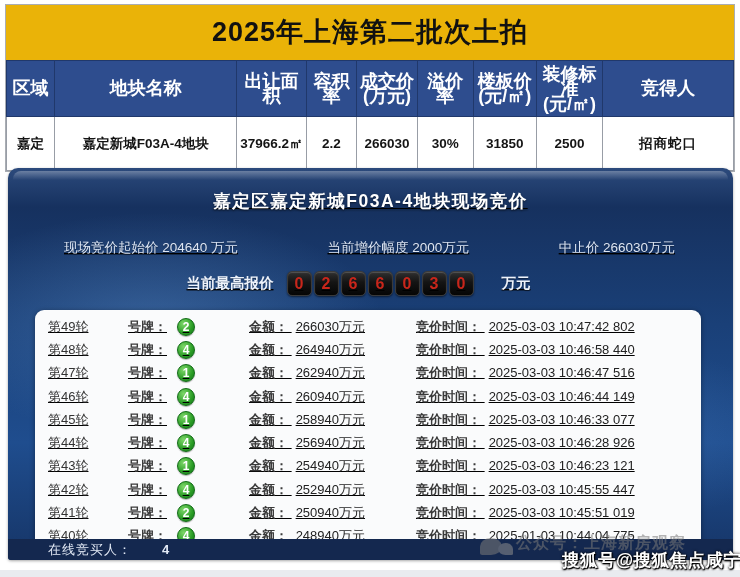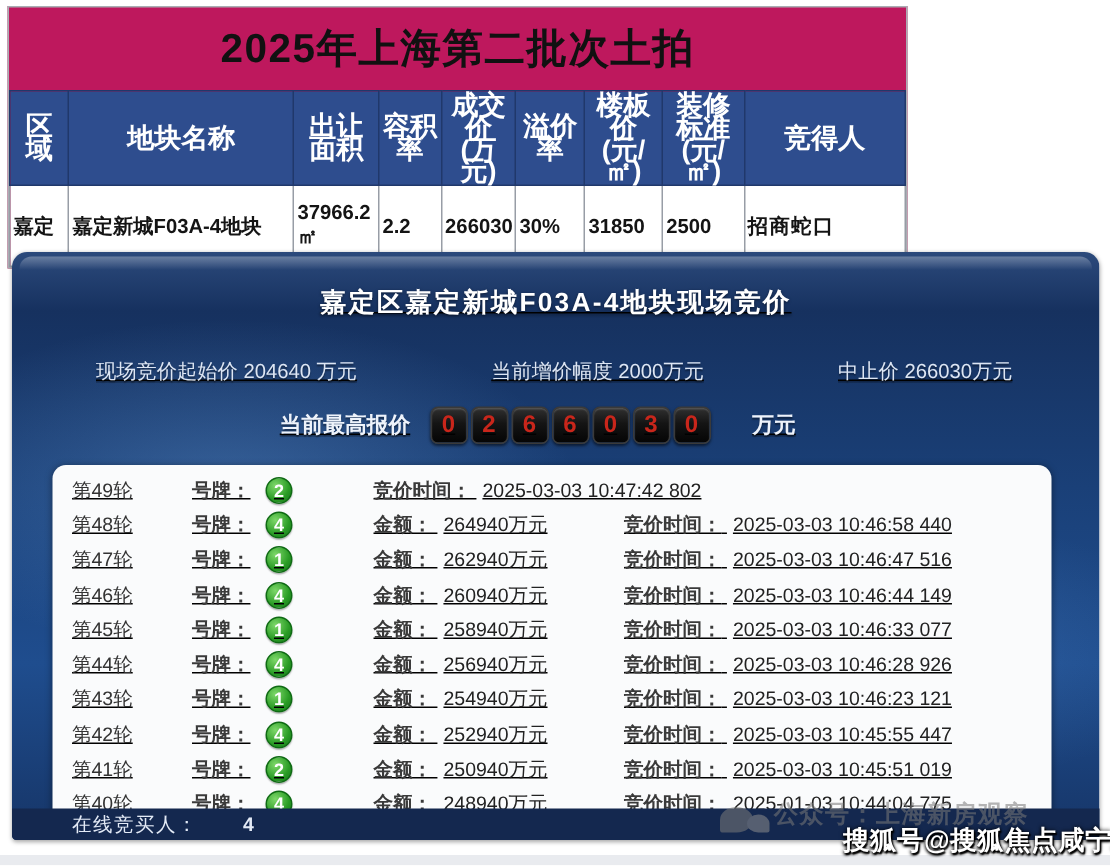--- a/index.html
+++ b/index.html
@@ -1,33 +1,33 @@
 <!DOCTYPE html>
 <html><head>
 <meta charset="utf-8">
 <style>
   * { margin:0; padding:0; box-sizing:border-box; }
   html,body { background:#fff; }
   body { font-family:"Liberation Sans","DejaVu Sans",sans-serif; }
   .screen { position:relative; width:740px; height:577px; background:#fff; overflow:hidden; }
 
   
-  .top-wrap { position:absolute; left:5px; top:4px; width:600px; border:1px solid #a9adb3; background:#be185d; }
+  .top-wrap { position:absolute; left:5px; top:4px; width:730px; border:1px solid #a9adb3; background:#eab308; }
   .main-title { height:55px; line-height:55px; text-align:center; font-size:27px; font-weight:bold; color:#111; letter-spacing:1px; }
   table.land-table { width:100%; border-collapse:collapse; table-layout:fixed; }
   table.land-table th {
     background:#2e4d8e; color:#fff; font-size:18px; font-weight:bold;
     height:56px; text-align:center; vertical-align:middle;
     border:1px solid #20386b; padding:2px;
   }
   table.land-table th .h-main { display:block; line-height:15px; }
   table.land-table th .h-sub { display:block; line-height:14px; font-weight:bold; }
   table.land-table td {
     background:#fff; color:#141414; font-size:13.5px; font-weight:bold;
-    height:54px; text-align:left; vertical-align:middle;
+    height:54px; text-align:center; vertical-align:middle;
     border:1px solid #989da6; padding:2px;
   }
   td.winner { color:#e8241c; font-size:15px; letter-spacing:1px; }
 
   
   .auction-panel {
     position:absolute; left:8px; top:168px; width:725px; height:392px;
     border-radius:10px 10px 3px 3px;
     background:
       radial-gradient(ellipse 330px 160px at 20% 40%, rgba(120,175,235,.30), transparent 70%),
@@ -202,20 +202,24 @@
       <span class="bd-unit">万元</span>
     </div>
 
     <div class="bid-list" id="bidList">
   <div class="bid-row">
     <span class="b-round">第49轮</span>
     <span class="b-plate">
       <span class="b-label">号牌：</span>
       <span class="badge">2</span>
     </span>
+    <span class="b-amount">
+      <span class="b-label">金额：</span>
+      <span class="b-val">266030万元</span>
+    </span>
     <span class="b-time">
       <span class="b-label">竞价时间：</span>
       <span class="b-val">2025-03-03 10:47:42 802</span>
     </span>
   </div>
 
   <div class="bid-row">
     <span class="b-round">第48轮</span>
     <span class="b-plate">
       <span class="b-label">号牌：</span>

